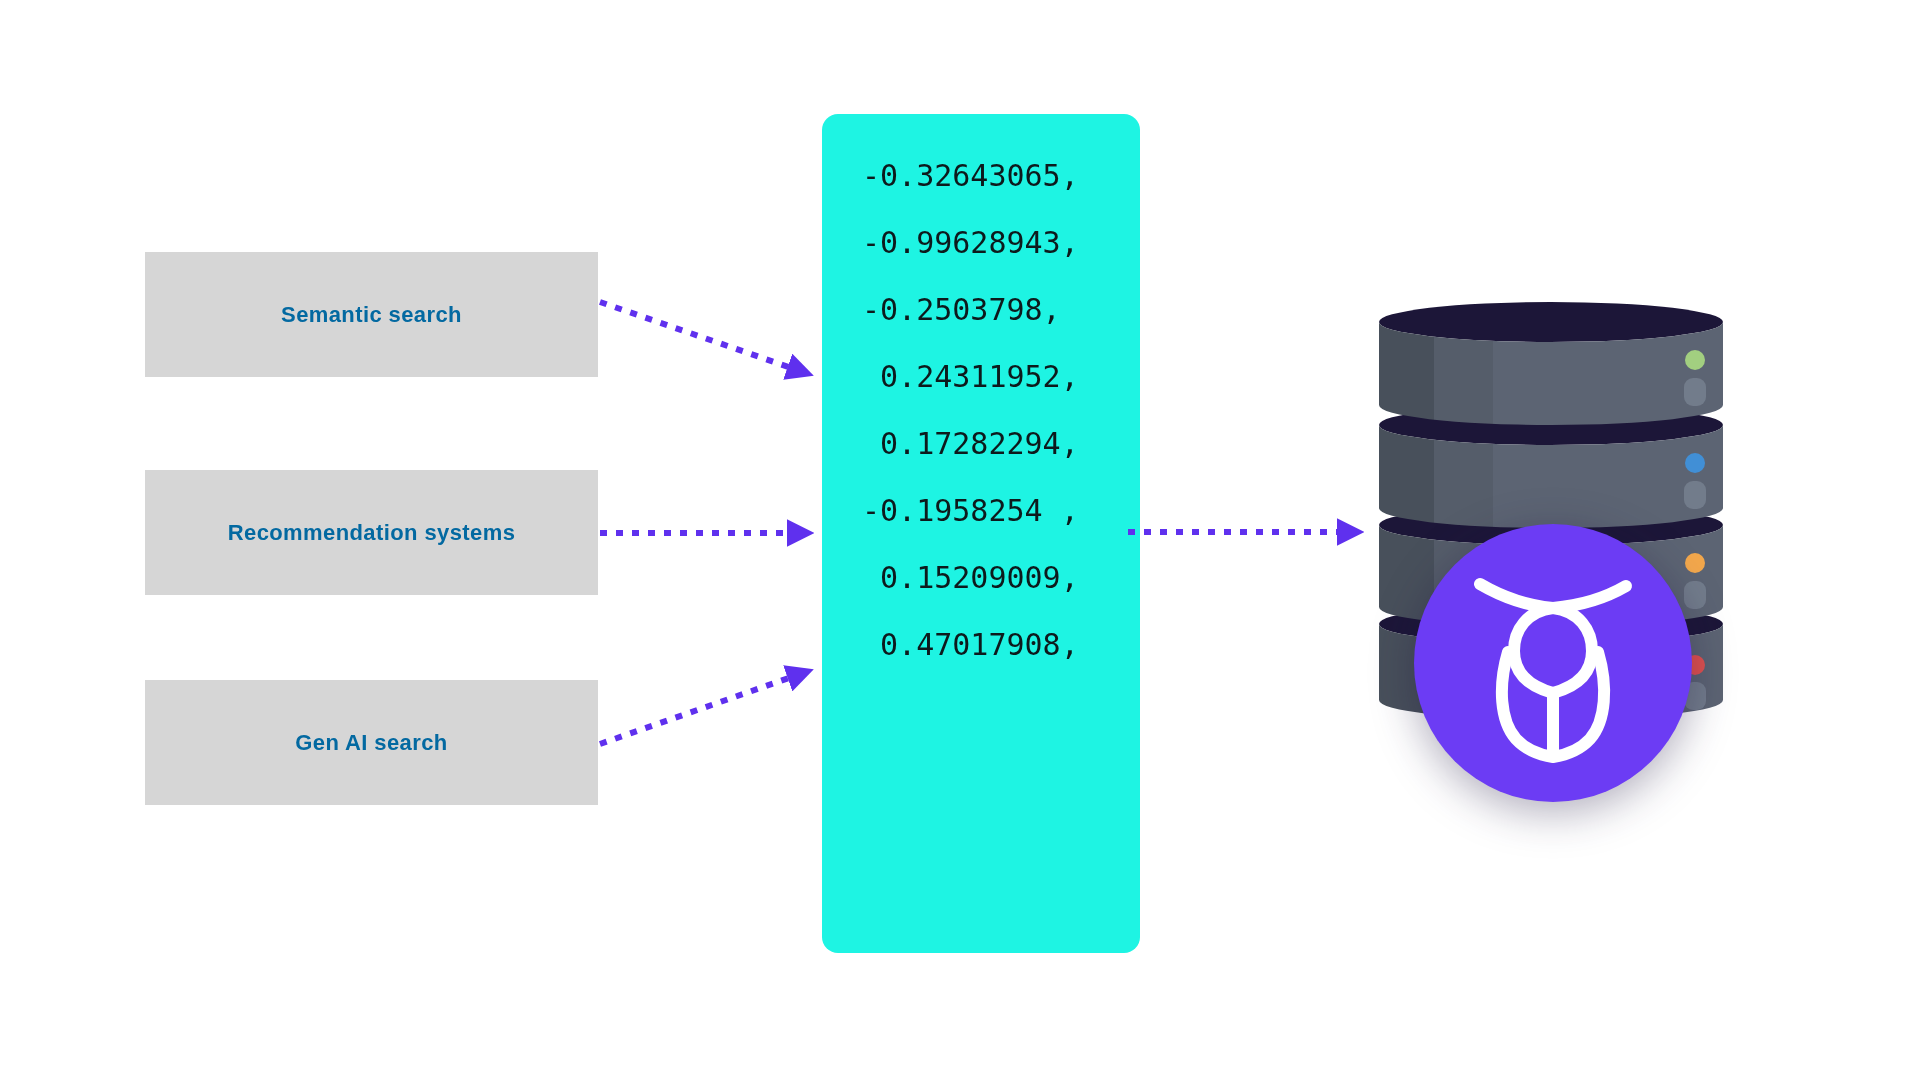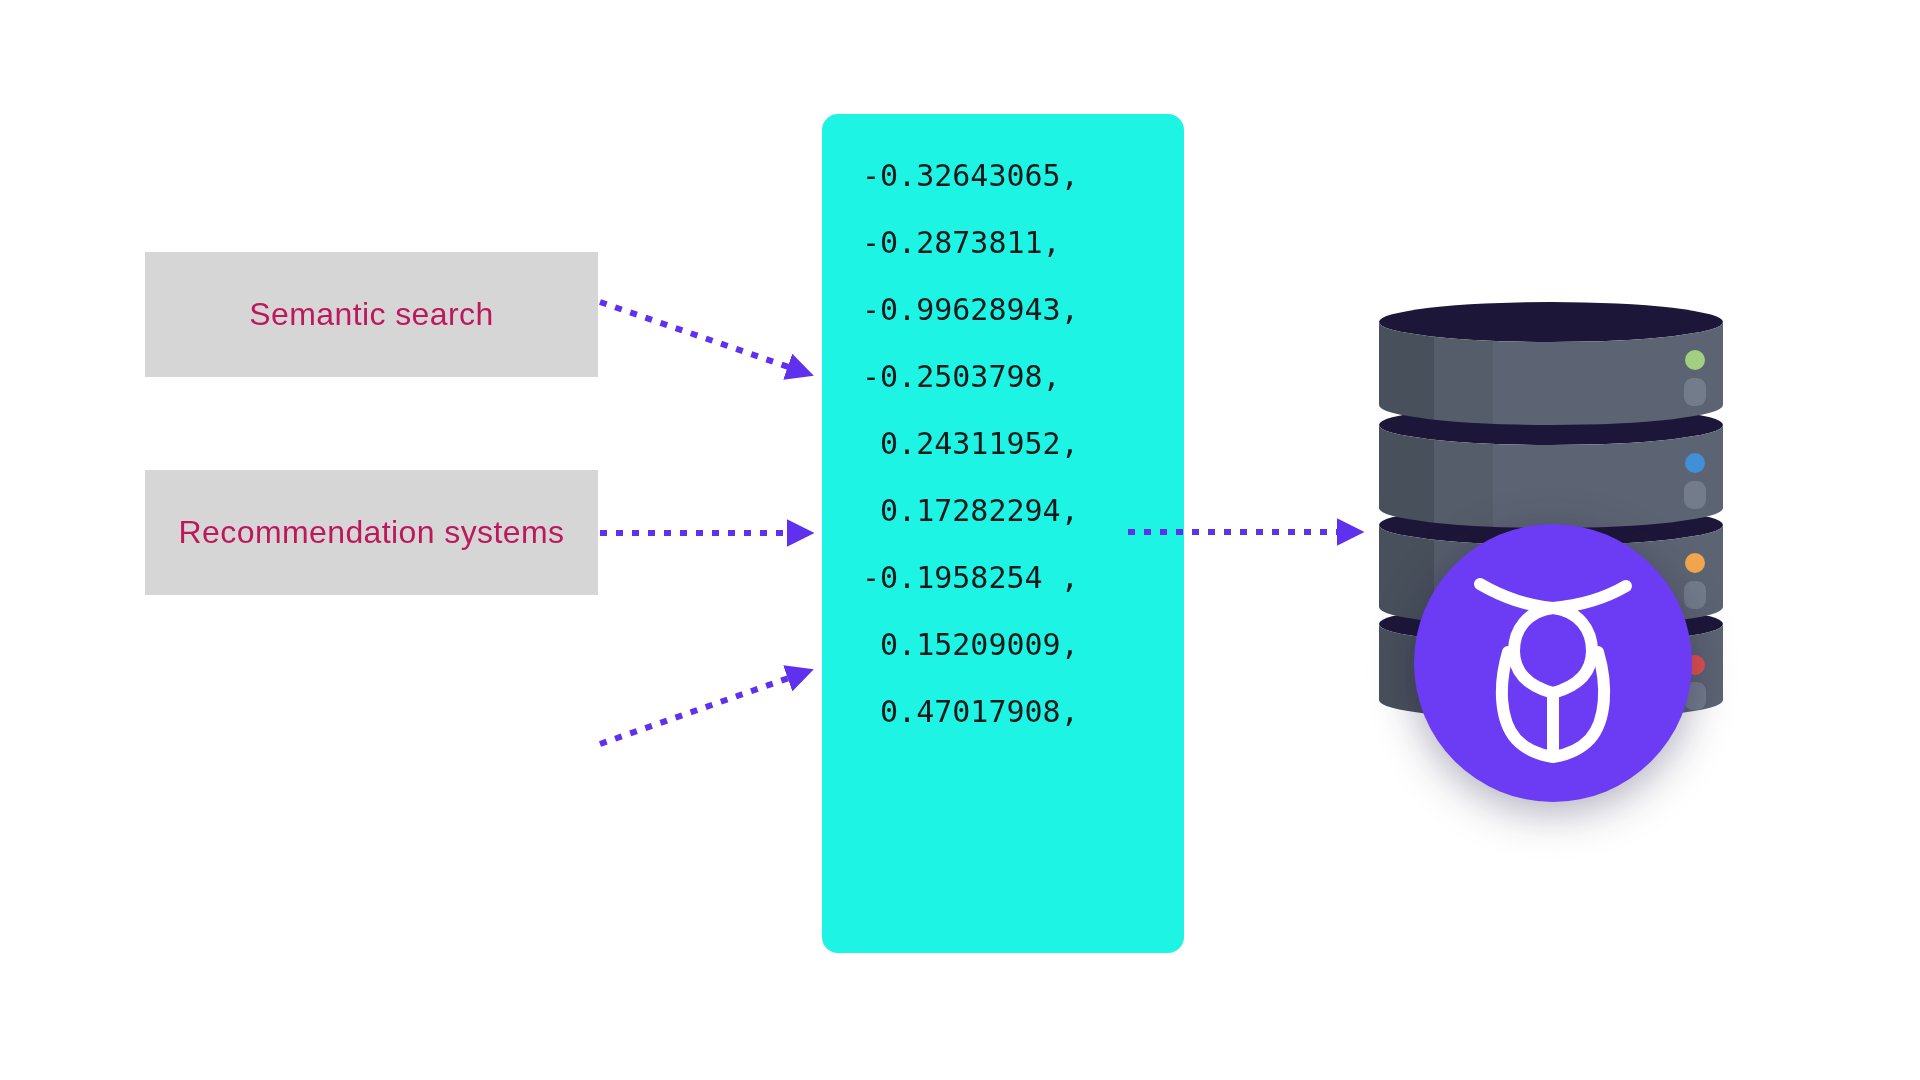--- a/index.html
+++ b/index.html
@@ -5,27 +5,27 @@
   html,body{margin:0;padding:0;background:#ffffff;}
   .canvas{
     position:relative;width:1920px;height:1080px;background:#ffffff;
     overflow:hidden;font-family:"Liberation Sans",sans-serif;
   }
   .source-box{
     position:absolute;left:145px;width:453px;height:125px;background:#D6D6D6;
     display:flex;align-items:center;justify-content:center;
   }
   .source-box .label{
-    font-size:32px;font-weight:400;color:#be185d;letter-spacing:.4px;white-space:nowrap;
+    font-size:22px;font-weight:700;color:#0369a1;letter-spacing:.4px;white-space:nowrap;
   }
   .box-semantic{top:252px;}
   .box-recsys{top:470px;text-align:right;}
   .box-genai{top:680px;}
   .vector-box{
-    position:absolute;left:822px;top:114px;width:362px;height:839px;
+    position:absolute;left:822px;top:114px;width:318px;height:839px;
     background:#1EF4E3;border-radius:16px;box-sizing:border-box;
     padding:28px 0 0 40px;
   }
   .vec-line{
     white-space:pre;font-family:"DejaVu Sans Mono",monospace;
     font-size:30px;line-height:67px;color:#0D1A1C;
   }
   .arrows-layer{position:absolute;left:0;top:0;pointer-events:none;}
   .db-icon{position:absolute;left:1375px;top:300px;}
   .weaviate-badge{
@@ -37,24 +37,26 @@
 <body>
 
 <div class="canvas">
 
   <div class="source-box box-semantic">
     <span class="label">Semantic search</span>
   </div>
   <div class="source-box box-recsys">
     <span class="label">Recommendation systems</span>
   </div>
+  <div class="source-box box-genai">
+    <span class="label">Gen AI search</span>
+  </div>
 
   <div class="vector-box">
     <div class="vec-line">-0.32643065,</div>
-    <div class="vec-line">-0.2873811,</div>
     <div class="vec-line">-0.99628943,</div>
     <div class="vec-line">-0.2503798,</div>
     <div class="vec-line"> 0.24311952,</div>
     <div class="vec-line"> 0.17282294,</div>
     <div class="vec-line">-0.1958254 ,</div>
     <div class="vec-line"> 0.15209009,</div>
     <div class="vec-line"> 0.47017908,</div>
   </div>
 
   <svg class="arrows-layer" width="1920" height="1080" viewBox="0 0 1920 1080">

